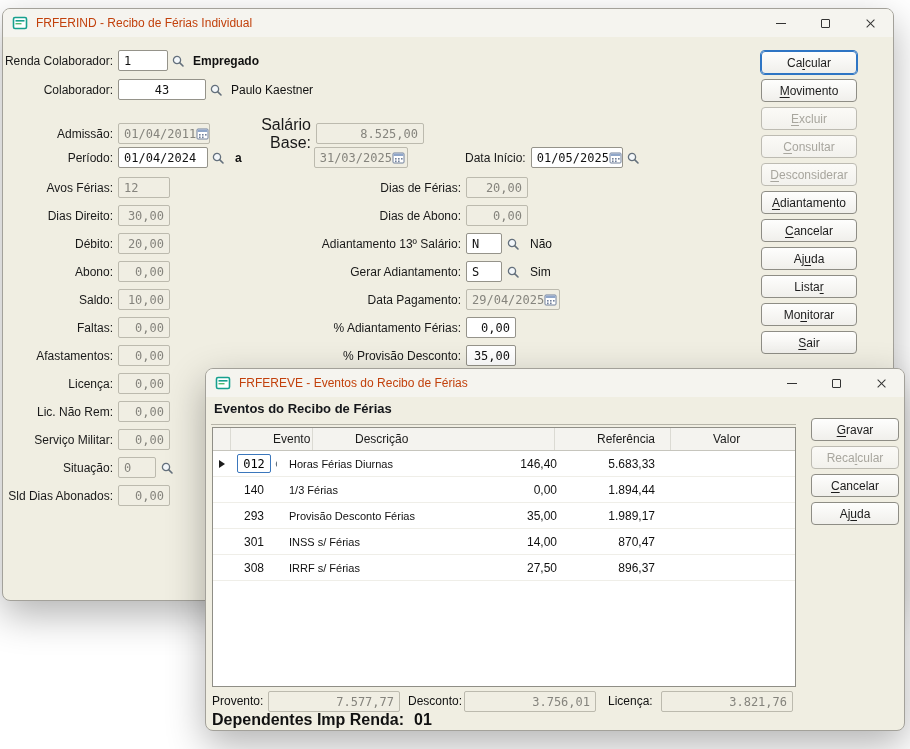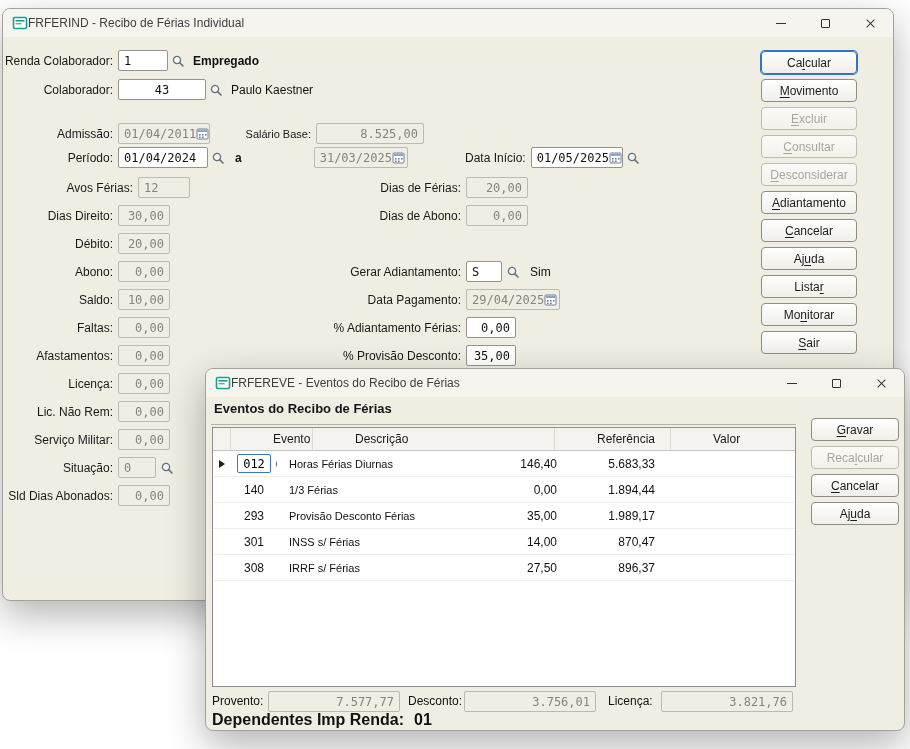--- a/index.html
+++ b/index.html
@@ -4,37 +4,37 @@
 <style>
   * { box-sizing: border-box; }
   html,body { margin:0; padding:0; }
   body { font-family:"Liberation Sans", sans-serif; }
   .desktop { position:relative; width:910px; height:749px; background:#ffffff; overflow:hidden; }
 
   .window { position:absolute; background:#F0EEE2; border:1px solid #A3A19A; border-radius:8px;
             box-shadow:0 14px 38px rgba(0,0,0,.30); overflow:hidden; }
   .titlebar { position:relative; height:28px; background:#F5F4EF; display:flex; align-items:center; }
   .app-icon { margin-left:9px; display:flex; flex:none; }
-  .title-text { font-size:12px; color:#404040; white-space:nowrap; }
+  .title-text { margin-left:8px; font-size:12px; color:#c2410c; white-space:nowrap; }
   .caption { position:absolute; right:0; top:0; height:28px; display:flex; }
   .cap-btn { width:45px; height:100%; display:flex; align-items:center; justify-content:center; }
   .glyph-min { width:10px; height:1px; background:#333; }
   .glyph-max { width:9px; height:9px; border:1px solid #333; border-radius:1px; }
   .glyph-close { position:relative; width:11px; height:11px; }
   .glyph-close::before, .glyph-close::after { content:""; position:absolute; left:5px; top:0; width:1.2px; height:11px; background:#333; }
   .glyph-close::before { transform:rotate(45deg); }
   .glyph-close::after  { transform:rotate(-45deg); }
 
   .win-body { position:relative; width:100%; height:calc(100% - 28px); }
 
   .row { position:absolute; left:0; height:21px; display:flex; align-items:center; }
   .mid { left:110px; }
   .lbl  { width:110px; text-align:right; font-size:12px; color:#191919; flex:none; margin-right:5px; white-space:nowrap; }
   .mlbl { width:348px; text-align:right; font-size:12px; color:#191919; flex:none; margin-right:5px; white-space:nowrap; }
-  .slbl { width:95px;  text-align:right; font-size:11px; color:#191919; flex:none; margin-left:6px; margin-right:5px; }
+  .slbl { width:95px;  text-align:right; font-size:16px; color:#191919; flex:none; margin-left:6px; margin-right:5px; }
   .dlbl { width:112px; text-align:right; font-size:12px; color:#191919; flex:none; margin-left:6px; margin-right:5px; }
   .after { margin-left:8px; font-size:12px; color:#111; white-space:nowrap; }
 
   .fld { height:21px; display:flex; align-items:center; background:#ffffff; border:1px solid #95938A;
          border-radius:2px; padding:0 5px; font-family:"DejaVu Sans Mono", monospace; font-size:12px; color:#111;
          flex:none; overflow:hidden; white-space:nowrap; }
   .fld.ro { background:#F0EEE3; border-color:#BCBAAE; color:#85847D; }
   .ta-r { justify-content:flex-end; }
   .ta-c { justify-content:center; }
   .fld .cal { margin-left:auto; flex:none; display:flex; }
@@ -192,21 +192,21 @@
             </span>
         </div>
         <span class="mag">
             <svg width="14" height="14" viewBox="0 0 14 14">
               <circle cx="6" cy="6" r="3.6" fill="#F3F7FA" stroke="#64707C" stroke-width="1.3"></circle>
               <line x1="8.6" y1="8.6" x2="12" y2="12" stroke="#64707C" stroke-width="1.6" stroke-linecap="round"></line>
             </svg>
           </span>
       </div>
 
-      <div class="row" style="top:140px;padding-left:20px;">
+      <div class="row" style="top:140px;">
         <span class="lbl">Avos Férias:</span>
         <div class="fld ro" style="width:52px;">12</div>
       </div>
       <div class="row" style="top:168px;">
         <span class="lbl">Dias Direito:</span>
         <div class="fld ro ta-r" style="width:52px;">30,00</div>
       </div>
       <div class="row" style="top:196px;">
         <span class="lbl">Débito:</span>
         <div class="fld ro ta-r" style="width:52px;">20,00</div>
@@ -254,20 +254,31 @@
         <div class="fld ro ta-r" style="width:52px;">0,00</div>
       </div>
 
       <div class="row mid" style="top:140px;">
         <span class="mlbl">Dias de Férias:</span>
         <div class="fld ro ta-r" style="width:62px;">20,00</div>
       </div>
       <div class="row mid" style="top:168px;">
         <span class="mlbl">Dias de Abono:</span>
         <div class="fld ro ta-r" style="width:62px;">0,00</div>
+      </div>
+      <div class="row mid" style="top:196px;">
+        <span class="mlbl">Adiantamento 13º Salário:</span>
+        <div class="fld" style="width:36px;">N</div>
+        <span class="mag" style="margin-left:4px;">
+            <svg width="14" height="14" viewBox="0 0 14 14">
+              <circle cx="6" cy="6" r="3.6" fill="#F3F7FA" stroke="#64707C" stroke-width="1.3"></circle>
+              <line x1="8.6" y1="8.6" x2="12" y2="12" stroke="#64707C" stroke-width="1.6" stroke-linecap="round"></line>
+            </svg>
+          </span>
+        <span class="after" style="margin-left:10px;">Não</span>
       </div>
       <div class="row mid" style="top:224px;">
         <span class="mlbl">Gerar Adiantamento:</span>
         <div class="fld" style="width:36px;">S</div>
         <span class="mag" style="margin-left:4px;">
             <svg width="14" height="14" viewBox="0 0 14 14">
               <circle cx="6" cy="6" r="3.6" fill="#F3F7FA" stroke="#64707C" stroke-width="1.3"></circle>
               <line x1="8.6" y1="8.6" x2="12" y2="12" stroke="#64707C" stroke-width="1.6" stroke-linecap="round"></line>
             </svg>
           </span>

